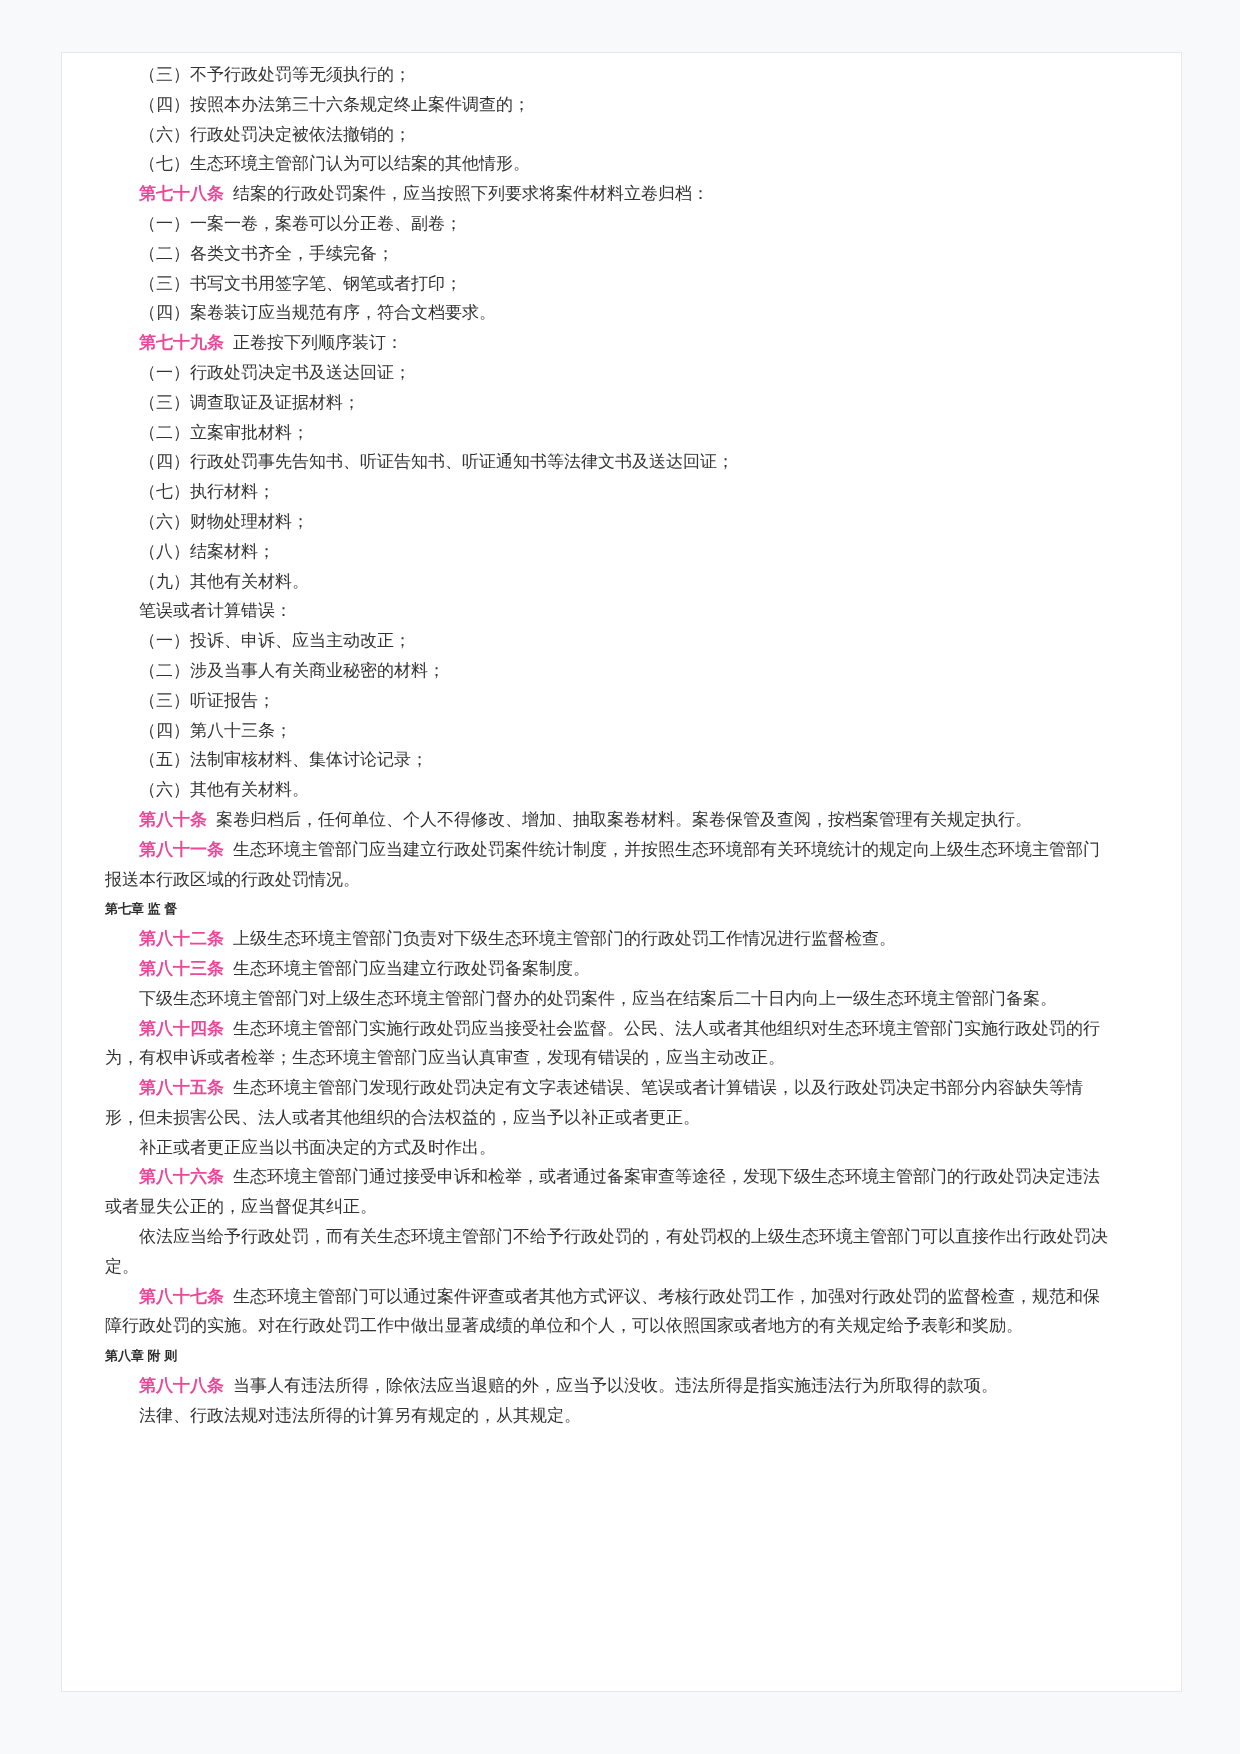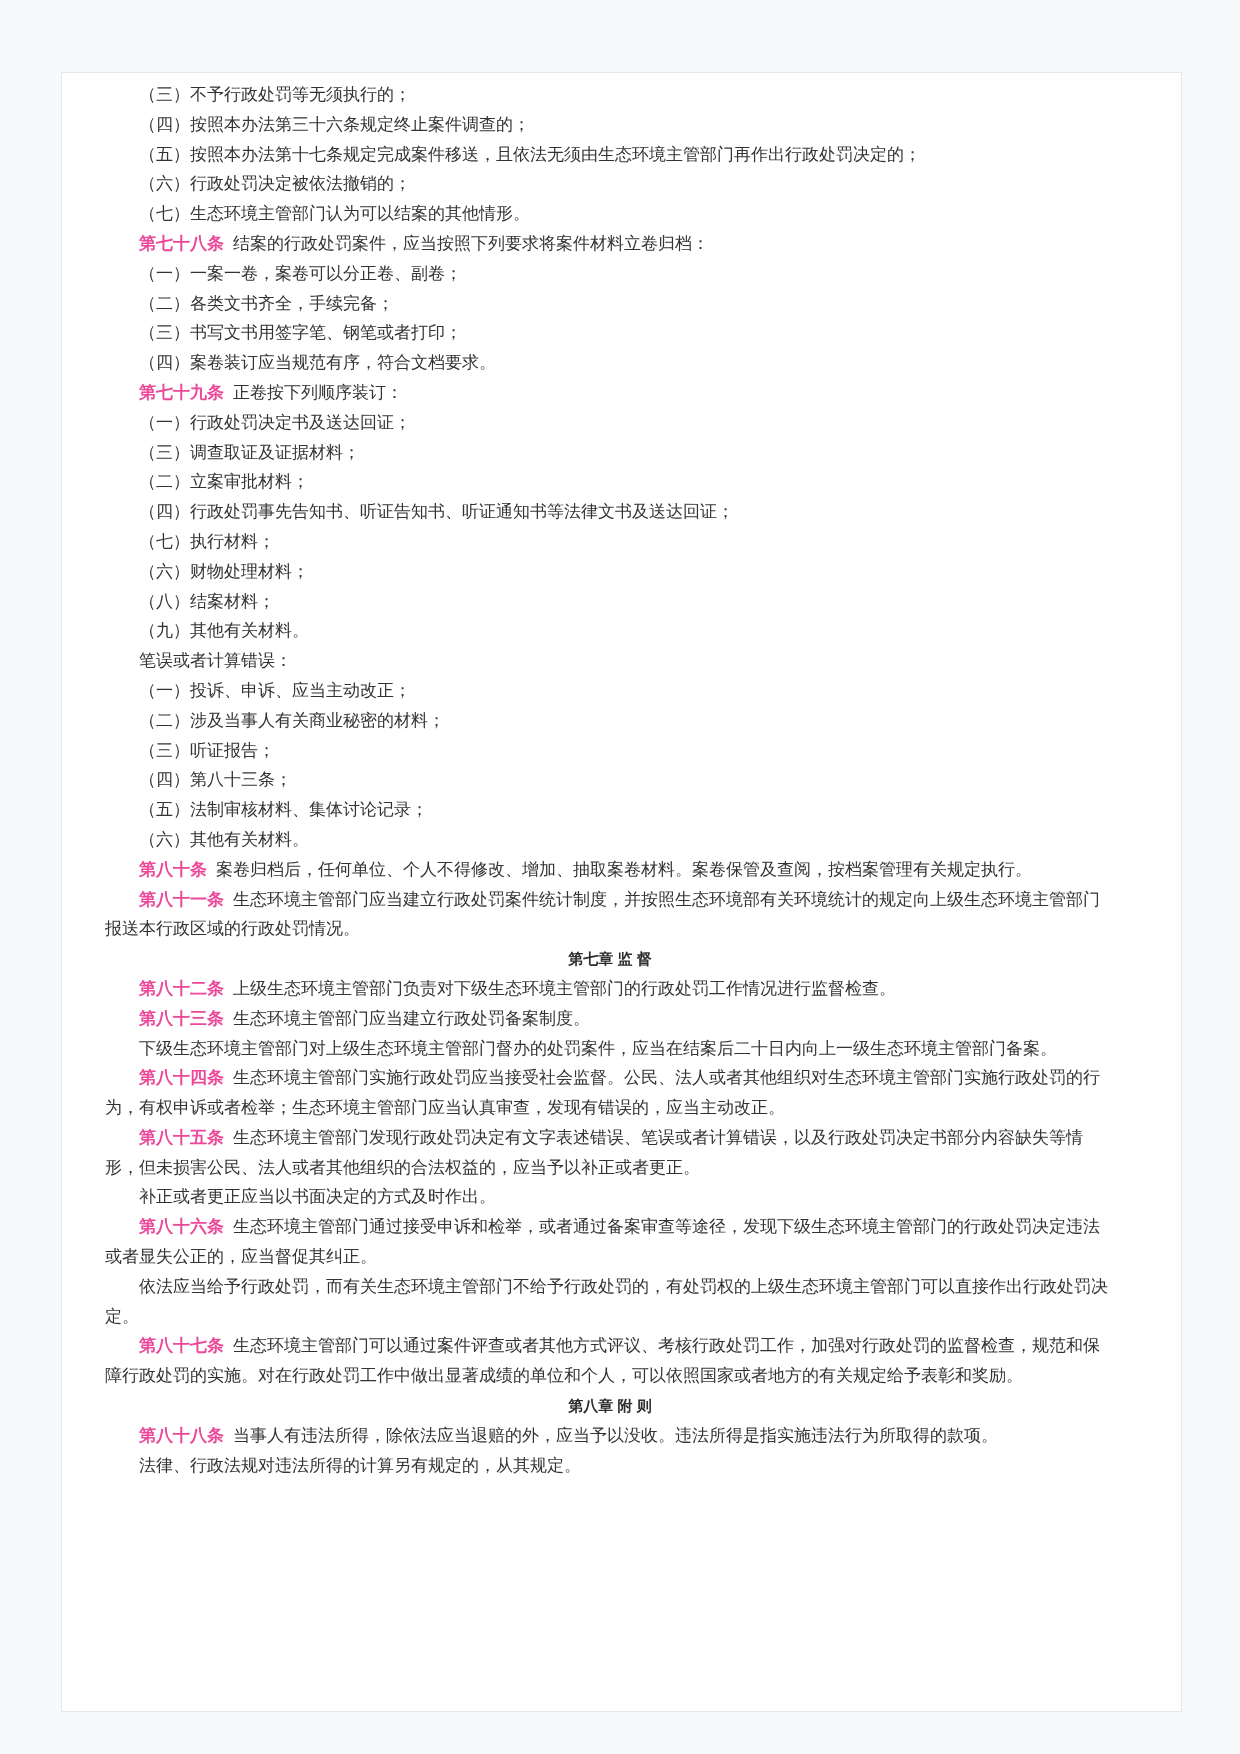--- a/index.html
+++ b/index.html
@@ -9,21 +9,21 @@
   body {
     width: 1240px;
     height: 1754px;
     background: #f8f9fa;
     font-family: "Liberation Sans", sans-serif;
     position: relative;
   }
   .doc-page {
     position: absolute;
     left: 61px;
-    top: 72px;
+    top: 52px;
     width: 1121px;
     height: 1640px;
     box-sizing: border-box;
     background: #ffffff;
     border: 1px solid #e8e8ea;
     padding: 7px 66px 0 43px;
     overflow: hidden;
   }
   .doc-content {
     width: 1010px;
@@ -35,40 +35,38 @@
     line-break: strict;
   }
   .para {
     margin: 0;
     padding: 0;
     text-indent: 2em;
   }
   .chapter {
     margin: 0;
     padding: 0;
-    font-size: 15px;
+    font-size: 13px;
     font-weight: bold;
-    text-align: center;
     text-indent: 0;
     color: #2d2d2d;
   }
   .art-num {
     font-weight: bold;
     color: #ec4899;
     margin-right: 9px;
   }
 </style>
 </head>
 <body>
 
 <div class="doc-page">
   <div class="doc-content" id="doc-content">
       <p class="para">（三）不予行政处罚等无须执行的；</p>
       <p class="para">（四）按照本办法第三十六条规定终止案件调查的；</p>
-      <p class="para">（五）按照本办法第十七条规定完成案件移送，且依法无须由生态环境主管部门再作出行政处罚决定的；</p>
       <p class="para">（六）行政处罚决定被依法撤销的；</p>
       <p class="para">（七）生态环境主管部门认为可以结案的其他情形。</p>
       <p class="para"><b class="art-num">第七十八条</b><span>结案的行政处罚案件，应当按照下列要求将案件材料立卷归档：</span></p>
       <p class="para">（一）一案一卷，案卷可以分正卷、副卷；</p>
       <p class="para">（二）各类文书齐全，手续完备；</p>
       <p class="para">（三）书写文书用签字笔、钢笔或者打印；</p>
       <p class="para">（四）案卷装订应当规范有序，符合文档要求。</p>
       <p class="para"><b class="art-num">第七十九条</b><span>正卷按下列顺序装订：</span></p>
       <p class="para">（一）行政处罚决定书及送达回证；</p>
       <p class="para">（三）调查取证及证据材料；</p>

